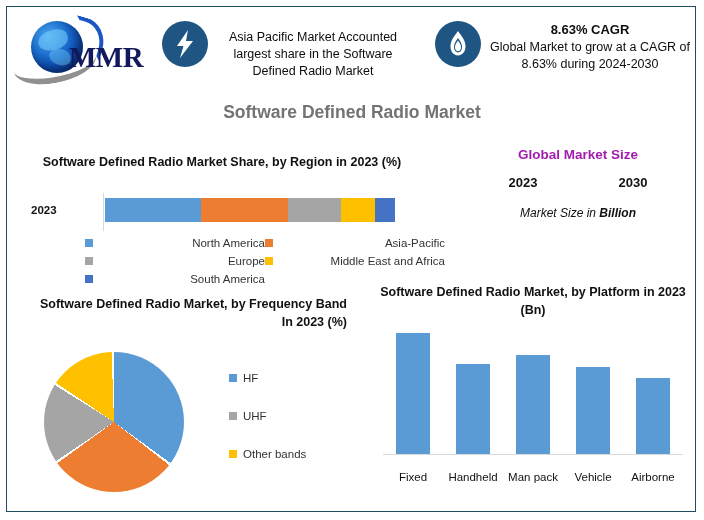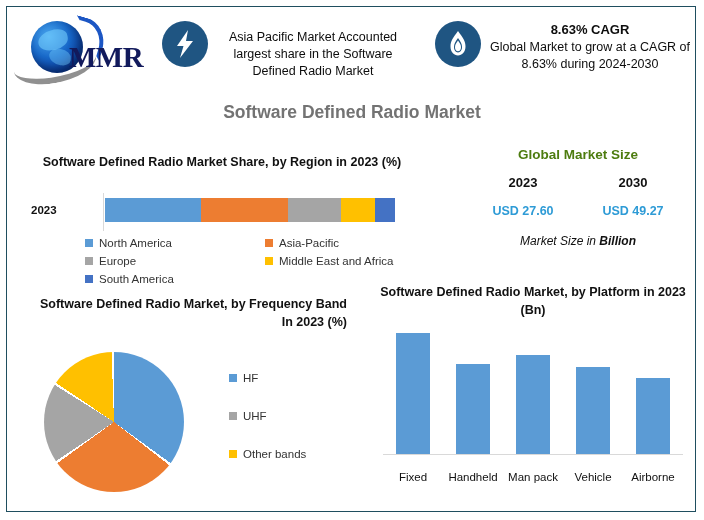--- a/index.html
+++ b/index.html
@@ -46,26 +46,26 @@
 
   
   .sb-wrap{position:absolute;left:20px;top:186px;width:370px;height:40px;}
   .sb-axis-label{position:absolute;left:4px;top:11px;font-size:11.5px;font-weight:bold;color:#111;}
   .sb-vline{position:absolute;left:76px;top:0;width:1px;height:38px;background:#d9d9d9;}
   .sb-bar{position:absolute;left:78px;top:5px;height:24px;width:290px;display:flex;}
   .sb-seg{height:100%;}
 
   .sb-legend{position:absolute;left:78px;top:228px;width:360px;font-size:11.5px;color:#333;}
   .sb-legend .row{display:flex;height:16px;align-items:center;margin-bottom:2px;}
-  .sb-legend .cell{width:180px;display:flex;align-items:center;}
+  .sb-legend .cell{width:180px;display:flex;align-items:center;justify-content:space-between;}
   .sw{width:8px;height:8px;margin-right:6px;flex:0 0 auto;}
 
   
   .gms{position:absolute;left:452px;top:140px;width:238px;text-align:center;}
-  .gms-title{font-size:13.5px;font-weight:bold;color:#4d7c0f;}
+  .gms-title{font-size:13.5px;font-weight:bold;color:#a21caf;}
   .gms-years{display:flex;justify-content:center;margin-top:13px;}
   .gms-years > div{width:110px;font-size:13px;font-weight:bold;color:#111;}
   .gms-vals{display:flex;justify-content:center;margin-top:14px;}
   .gms-vals > div{width:110px;font-size:12.5px;font-weight:bold;color:#2e9bd6;}
   .gms-note{margin-top:16px;font-size:12px;color:#111;font-style:italic;}
   .gms-note b{font-weight:bold;}
 
   
   .pie{position:absolute;left:37px;top:345px;width:140px;height:140px;border-radius:50%;}
   .pie-legend{position:absolute;left:222px;top:352px;font-size:11.5px;color:#333;}
@@ -159,24 +159,20 @@
       </div>
     </div>
   </div>
 
   <div class="gms">
     <div class="gms-title">Global Market Size</div>
     <div class="gms-years">
       <div>2023</div>
       <div>2030</div>
     </div>
-    <div class="gms-vals">
-      <div>USD 27.60</div>
-      <div>USD 49.27</div>
-    </div>
     <div class="gms-note">
       <span>Market Size in </span><b>Billion</b>
     </div>
   </div>
 
   <div class="sec-title st-freq">Software Defined Radio Market, by Frequency Band In 2023 (%)</div>
 
   <div class="pie" style="background:conic-gradient(#5b9bd5 0deg 126deg, #ffffff 126deg 128deg, #ed7d31 128deg 234deg, #ffffff 234deg 236deg, #a5a5a5 236deg 302deg, #ffffff 302deg 304deg, #ffc000 304deg 358deg, #ffffff 358deg 360deg);"></div>
 
   <div class="pie-legend">

